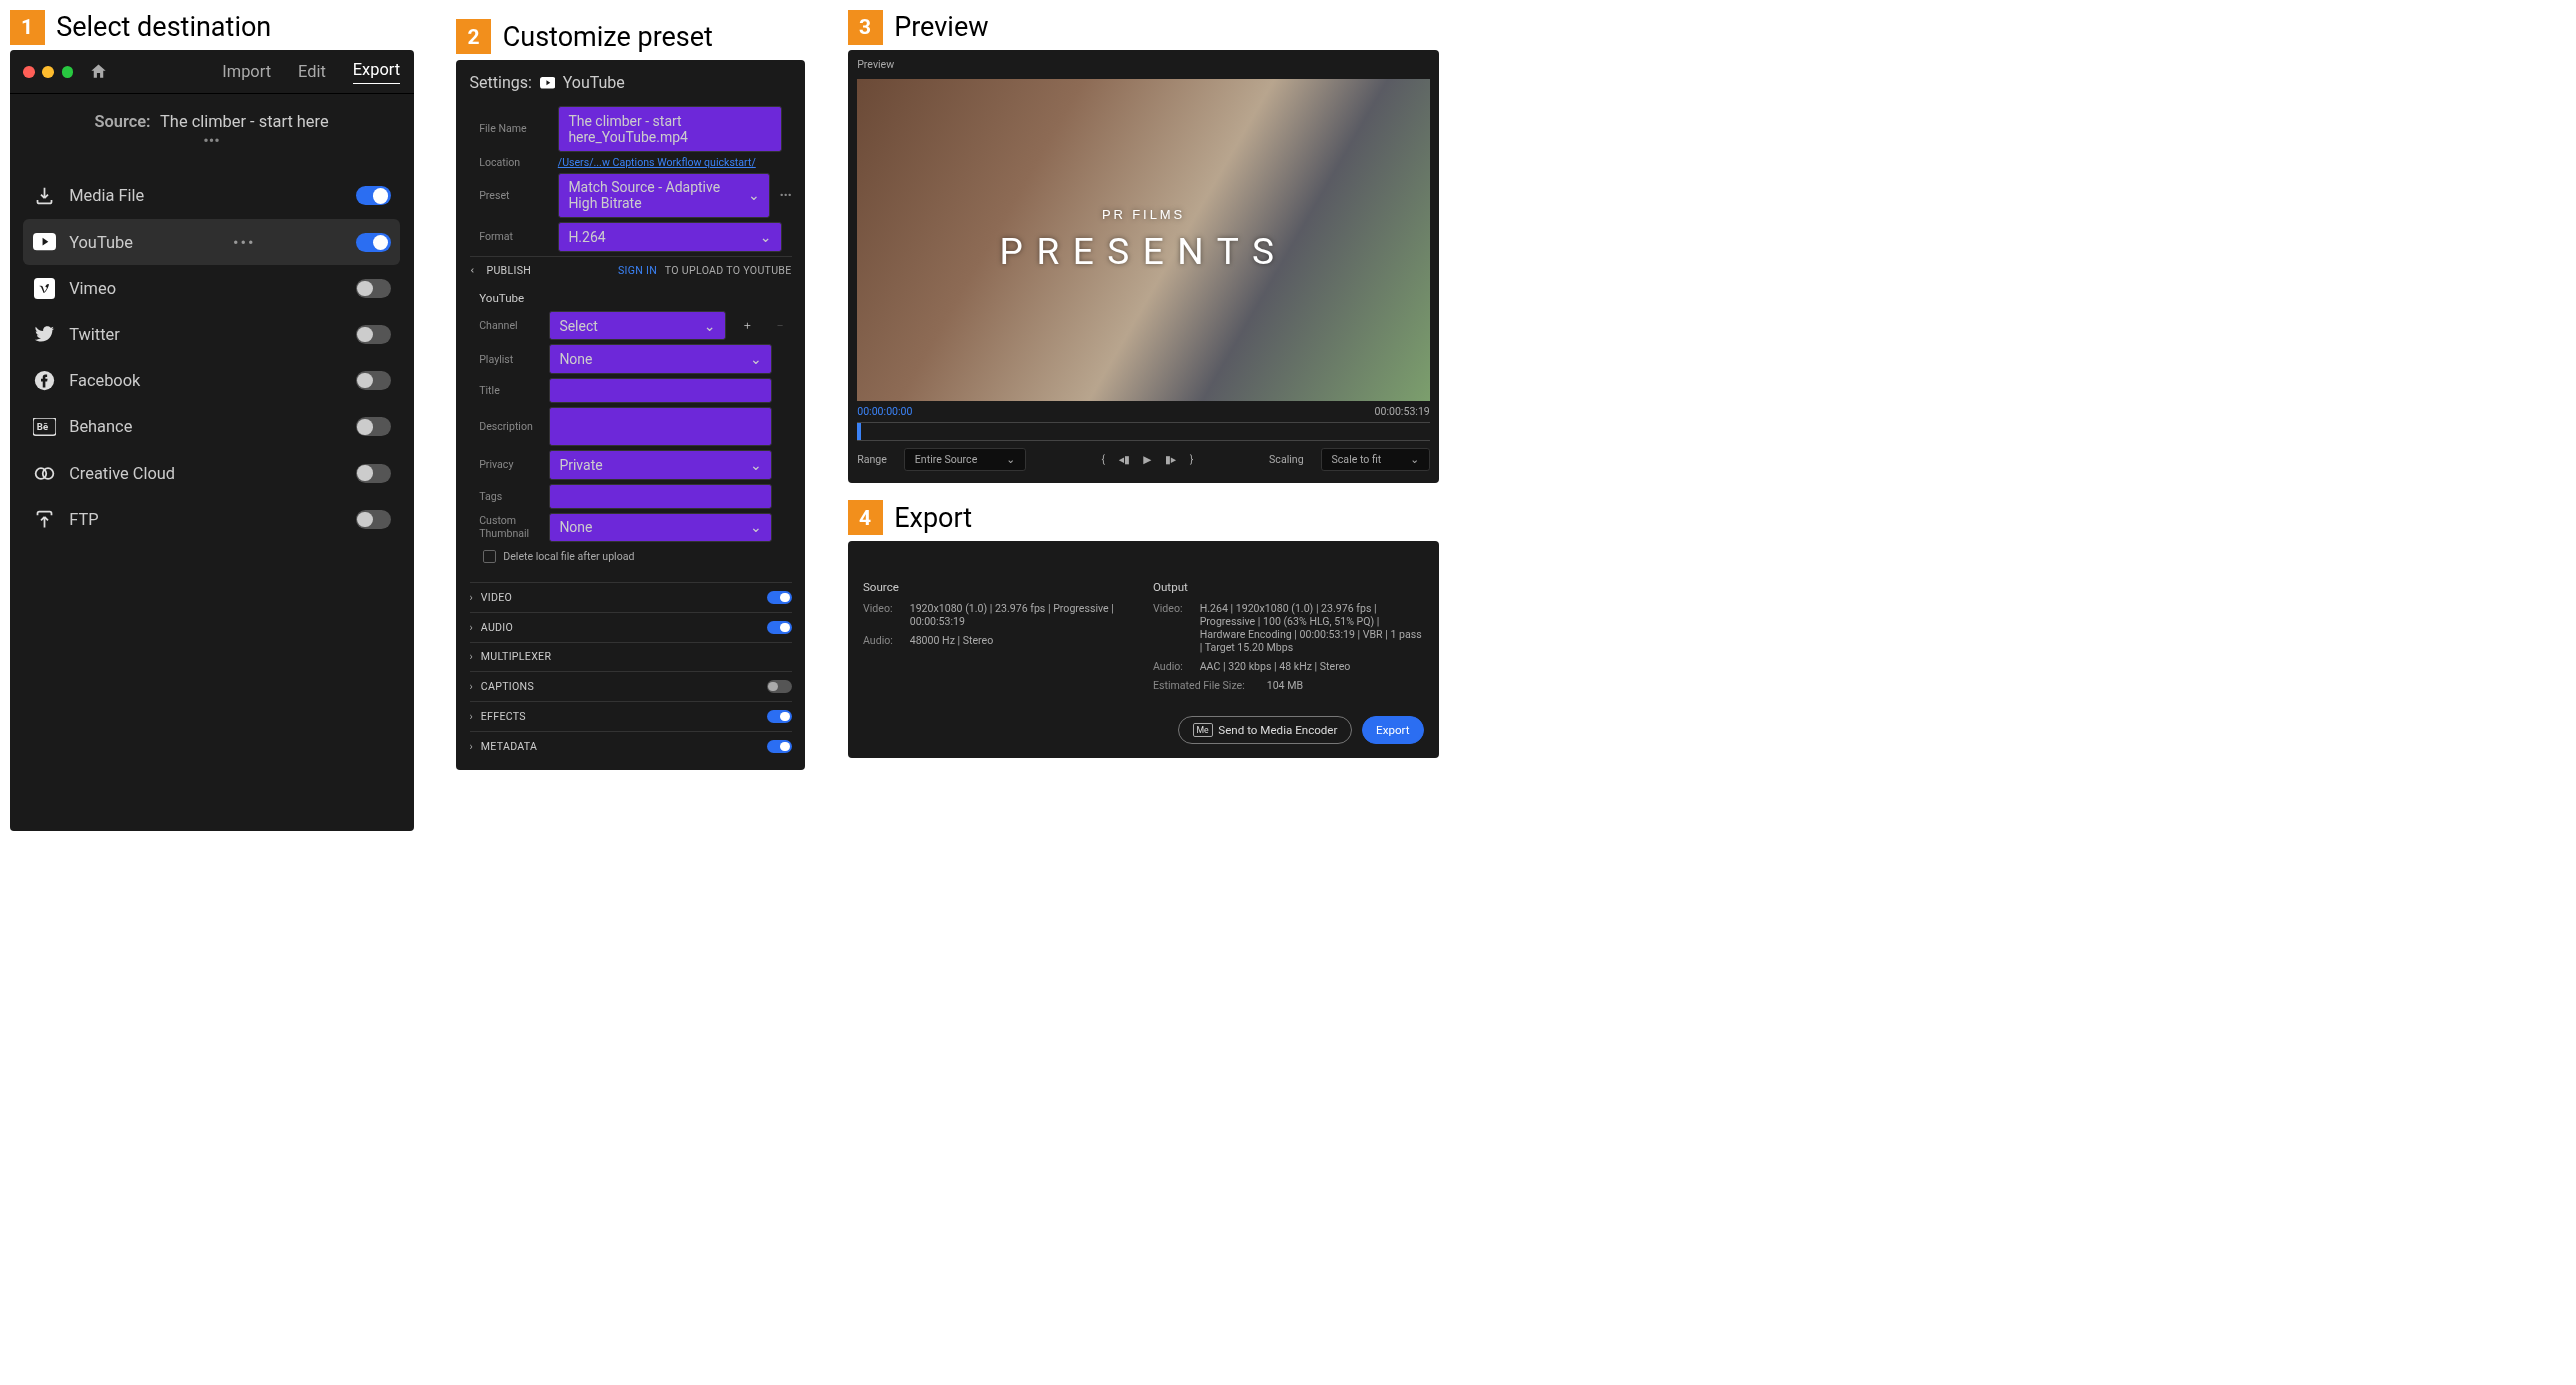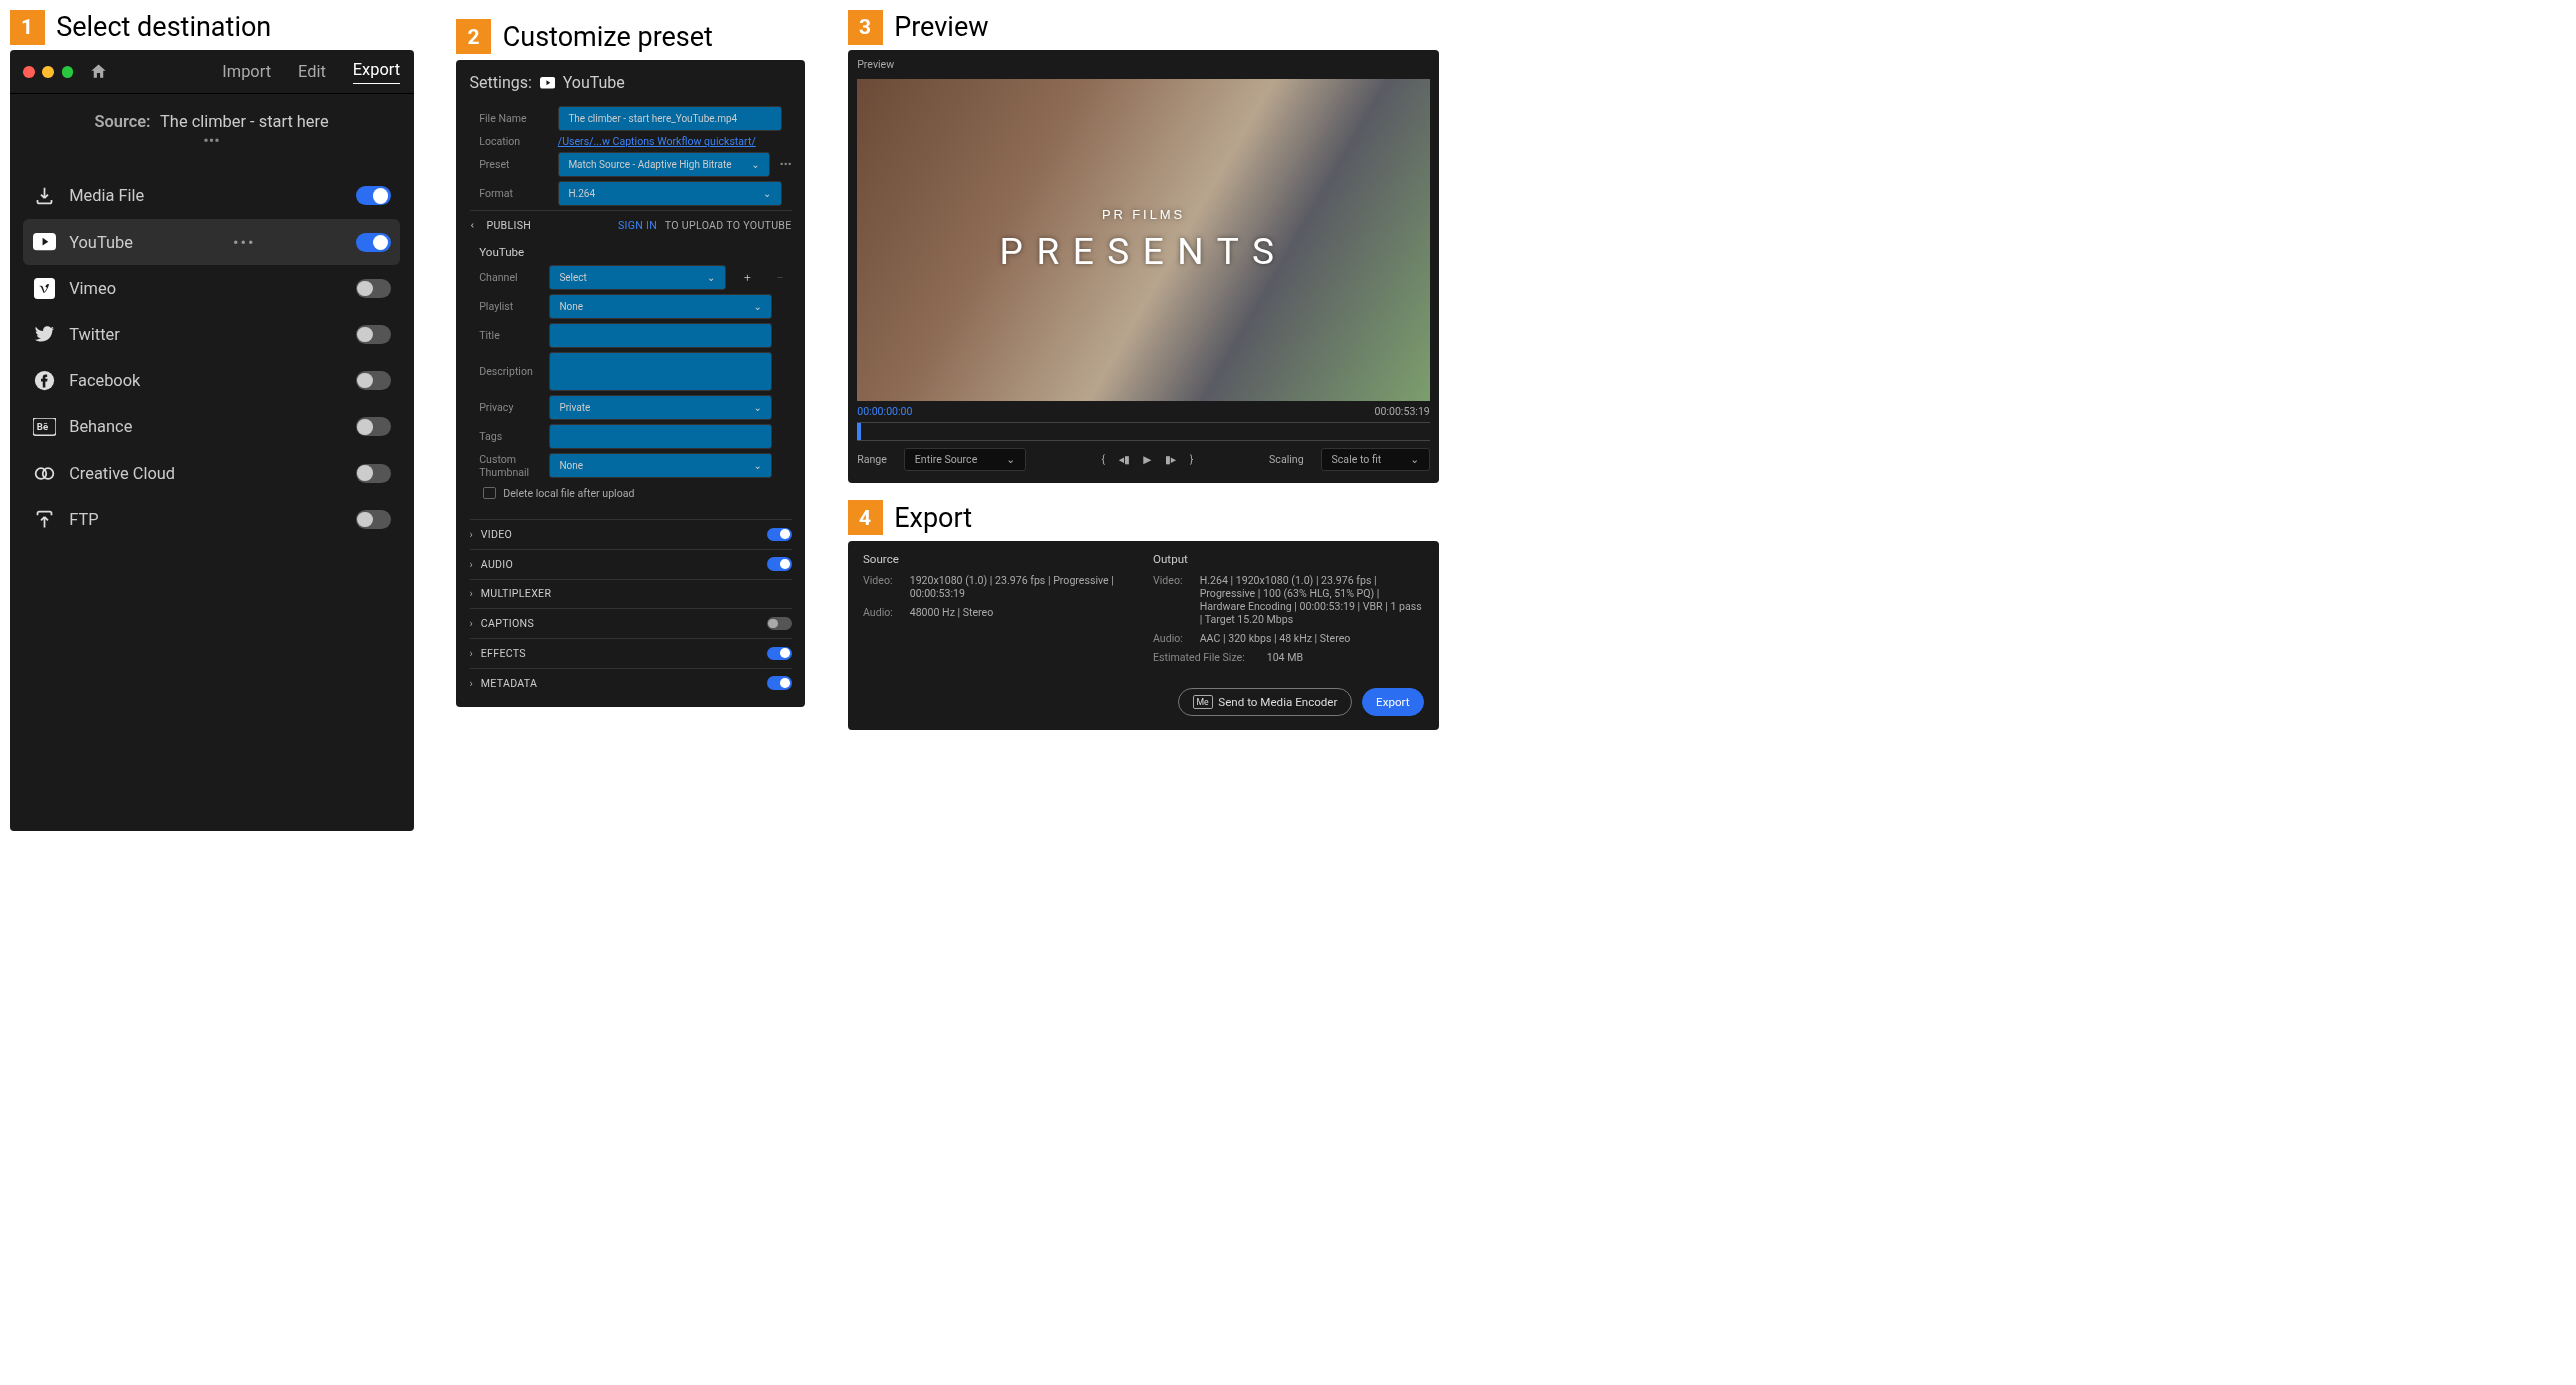--- a/index.html
+++ b/index.html
@@ -24,21 +24,21 @@
   .dest .more{margin-left:auto; color:#999; letter-spacing:1.9px;}
   .toggle { margin-left:auto; width:35px;height:19px;background:#555;border-radius:19px;position:relative;}
   .toggle::after{content:'';position:absolute;width:15.4px;height:15.4px;background:#ccc;border-radius:50%;top:1.9px;left:1.9px;}
   .toggle.on{background:#2b6ef2;}
   .toggle.on::after{background:#fff;left:17.3px;}
   
   .p2 { font-size:11.6px; padding: 9.6px 13.5px 9.6px 13.5px; }
   .p2-settings { display:flex;align-items:center;gap:7.7px;font-size:16px;padding:3.9px 0 13.5px 0;}
   .p2-row{display:grid;grid-template-columns:69px 1fr auto;gap:9.6px;align-items:center;margin-bottom:4px;}
   .p2-row .rlabel{color:#888;font-size:10.6px;}
-  .p2-input, .p2-select{ background:#0369a1;border:1px solid #333;border-radius:2.9px;padding:5.8px 9.6px;color:#ccc;font-size:10px;display:flex;justify-content:space-between;align-items:center; min-height:25px;}
+  .p2-input, .p2-select{ background:#6d28d9;border:1px solid #333;border-radius:2.9px;padding:5.8px 9.6px;color:#ccc;font-size:14px;display:flex;justify-content:space-between;align-items:center; min-height:25px;}
   .p2-link{color:#3b82f6;font-size:10.6px;text-decoration:underline;}
   .p2-section{border-top:1px solid #333;padding:7.7px 0;}
   .p2-section-h{display:flex;align-items:center;gap:7.7px;font-size:10.6px;color:#ccc;text-transform:uppercase;letter-spacing:0.3px;}
   .p2-section-h .chev{color:#aaa;}
   .p2-section-h.open .chev{transform:rotate(90deg);}
   .p2-section-h .tgl{margin-left:auto;}
   .publish-body{padding:7.7px 0 7.7px 9.6px;}
   .publish-body .p2-row{grid-template-columns:60px 1fr auto auto;}
   .signin{color:#3b82f6;}
   .chk{width:12.5px;height:12.5px;border:1px solid #666;border-radius:1.9px;display:inline-block;margin-right:7.7px;}
@@ -54,21 +54,21 @@
   .ov-sub{font-size:13px;letter-spacing:2.9px;margin-bottom:7.7px;font-family:Arial;}
   .timebar{display:flex;justify-content:space-between;font-size:10.6px;color:#3b82f6;margin-top:3.9px;}
   .timebar .end{color:#aaa;}
   .scrub{height:19px;margin-top:3.9px;position:relative;border-top:1px solid #444;border-bottom:1px solid #444;}
   .scrub::before{content:'';position:absolute;left:0;top:0;width:3.9px;height:100%;background:#3b82f6;}
   .controls{display:flex;align-items:center;gap:17.3px;margin-top:7.7px;font-size:10.6px;color:#aaa;}
   .controls .sel{background:#0e0e0e;border:1px solid #333;border-radius:2.9px;padding:3.9px 9.6px;display:flex;gap:29px;align-items:flex-end;min-width:106px;justify-content:space-between;}
   .transport{display:flex;gap:13.5px;align-items:center;margin:0 auto;}
   
   .p4 .panel{padding:11.6px 15.4px 13.5px 15.4px;font-size:10.6px;color:#aaa;position:relative;}
-  .p4-cols{display:grid;grid-template-columns:1fr 1fr;gap:19px;}
+  .p4-cols{display:grid;grid-template-columns:1fr 1fr;gap:19px;margin-top:28px;}
   .p4-h{color:#ccc;font-size:11.6px;margin-bottom:7.7px;}
   .p4-line{display:flex;gap:7.7px;margin-bottom:5.8px;}
   .p4-line .k{color:#888;min-width:39px;}
   .p4-btns{display:flex;gap:9.6px;justify-content:flex-end;margin-top:19px;}
   .btn{padding:5.8px 13.5px;border-radius:19px;font-size:11.6px;display:flex;align-items:center;gap:5.8px;cursor:pointer;}
   .btn.outline{border:1px solid #777;color:#ddd;}
   .btn.primary{background:#2b6ef2;color:#fff;border:1px solid #2b6ef2;}
   svg{display:block;}
 </style>
 </head>

